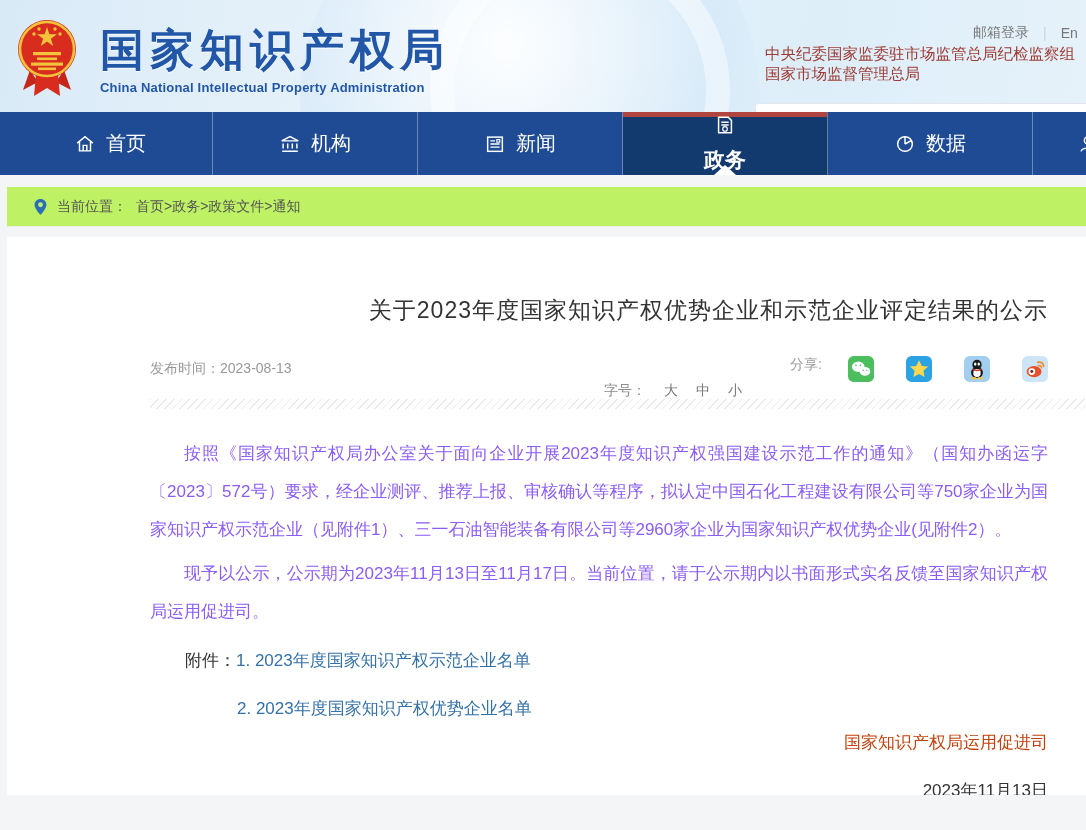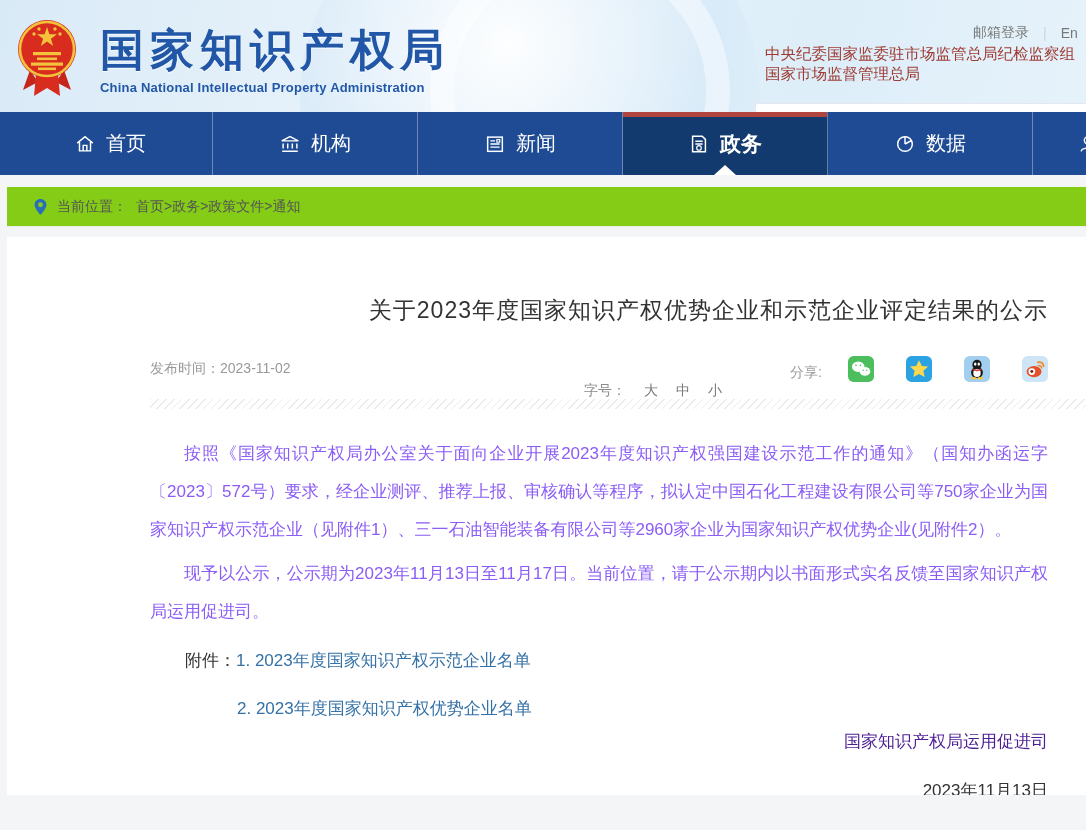--- a/index.html
+++ b/index.html
@@ -55,67 +55,67 @@
   .search-box input::placeholder { color:#9aa3ac; }
 
   
   .main-nav { height:63px; background:#1e4b94; display:flex;padding-left:8px; }
   .nav-item {
     flex:1; position:relative; display:flex; align-items:center; justify-content:center; gap:10px;
     color:#fff; font-size:20px; cursor:pointer; border-right:1px solid rgba(255,255,255,.35);
   }
   .nav-item:last-child { flex:0 0 53px; border-right:none; overflow:hidden; justify-content:flex-end; }
   .nav-item.active {
-    background:#123a6e; box-shadow:inset 0 5px 0 #b0443e; font-weight:bold; font-size:21px;
+    background:#123a6e; box-shadow:inset 0 5px 0 #b0443e; font-weight:bold; font-size:21px;flex-direction:column;
   }
   .nav-item svg { display:block; }
   .notch {
     position:absolute; bottom:0; left:50%; margin-left:-11px; width:0; height:0;
     border-left:11px solid transparent; border-right:11px solid transparent; border-bottom:10px solid #ffffff;
   }
   .partial-icon { margin-right:-13px; opacity:.95; }
 
   
   .breadcrumb-bar {
-    margin:12px 0 0 7px; height:40px; background:#84cc16; border-bottom:1px solid #ececec;
+    margin:12px 0 0 7px; height:40px; background:#bef264; border-bottom:1px solid #ececec;
     display:flex; align-items:center; gap:9px; padding-left:26px; font-size:14px; color:#555;
   }
   .breadcrumb-path { cursor:pointer;text-align:center; }
 
   
   .content-panel {
     margin:10px 0 0 7px; background:#fff; height:558px; overflow:hidden;
     padding:56px 38px 0 143px;
   }
   .article-title {
     text-align:right; font-size:23px; color:#333; font-weight:400; letter-spacing:1px; line-height:34px;
   }
   .meta-row { margin-top:28px; display:flex; align-items:center; font-size:14px; color:#999; height:28px; }
   .font-size-group { margin-left:auto; display:flex; align-items:flex-start; gap:18px; color:#8b8b8b;margin-top:44px; }
   .font-size-group .fs-opt { color:#777; cursor:pointer; }
-  .share-group { margin-left:68px; display:flex; align-items:flex-end; gap:32px; }
+  .share-group { margin-left:48px; display:flex; align-items:flex-start; gap:32px; }
   .share-group .share-label { margin-right:-6px; }
   .share-icon { width:26px; height:26px; cursor:pointer; }
 
   .hatch-divider {
     margin-top:16px; margin-right:-38px; height:10px;
     background:repeating-linear-gradient(135deg,#ebebeb 0, #ebebeb 1.2px, transparent 1.2px, transparent 5.5px);
   }
 
   .body-par {
     margin:26px 0 0 0; font-size:17px; color:#8b5cf6; line-height:38px; text-indent:2em; text-align:justify;
   }
   .body-par.second { margin-top:6px; }
 
   .attachments { margin-top:6px; font-size:17px; color:#333; }
   .attach-row { line-height:48px; padding-left:35px; white-space:nowrap; }
   .attach-row.second { padding-left:87px; }
   .attach-link { color:#3471a6; cursor:pointer; text-decoration:none;text-align:center; }
 
-  .signature { margin-top:0; text-align:right; font-size:17px; color:#4c1d95; line-height:20px;font-family:Liberation Mono, monospace; }
+  .signature { margin-top:0; text-align:right; font-size:17px; color:#c2410c; line-height:20px; }
   .sign-date { margin-top:28px; text-align:right; font-size:17px; color:#333; line-height:20px; }
 </style>
 </head>
 <body>
 
 <div class="site-header">
   <div class="globe"></div>
   <div class="globe2"></div>
 
   <div class="logo-wrap">
@@ -215,21 +215,21 @@
   </svg>
   <span>当前位置：</span>
     <span class="breadcrumb-path">首页&gt;政务&gt;政策文件&gt;通知</span>
 </div>
 
 <div class="content-panel">
 
   <div class="article-title">关于2023年度国家知识产权优势企业和示范企业评定结果的公示</div>
 
   <div class="meta-row">
-    <span>发布时间：2023-11-02</span>
+    <span>发布时间：2023-08-13</span>
 
     <div class="font-size-group">
       <span>字号：</span>
       <span class="fs-opt">大</span>
       <span class="fs-opt">中</span>
       <span class="fs-opt">小</span>
     </div>
 
     <div class="share-group">
       <span class="share-label">分享:</span>

